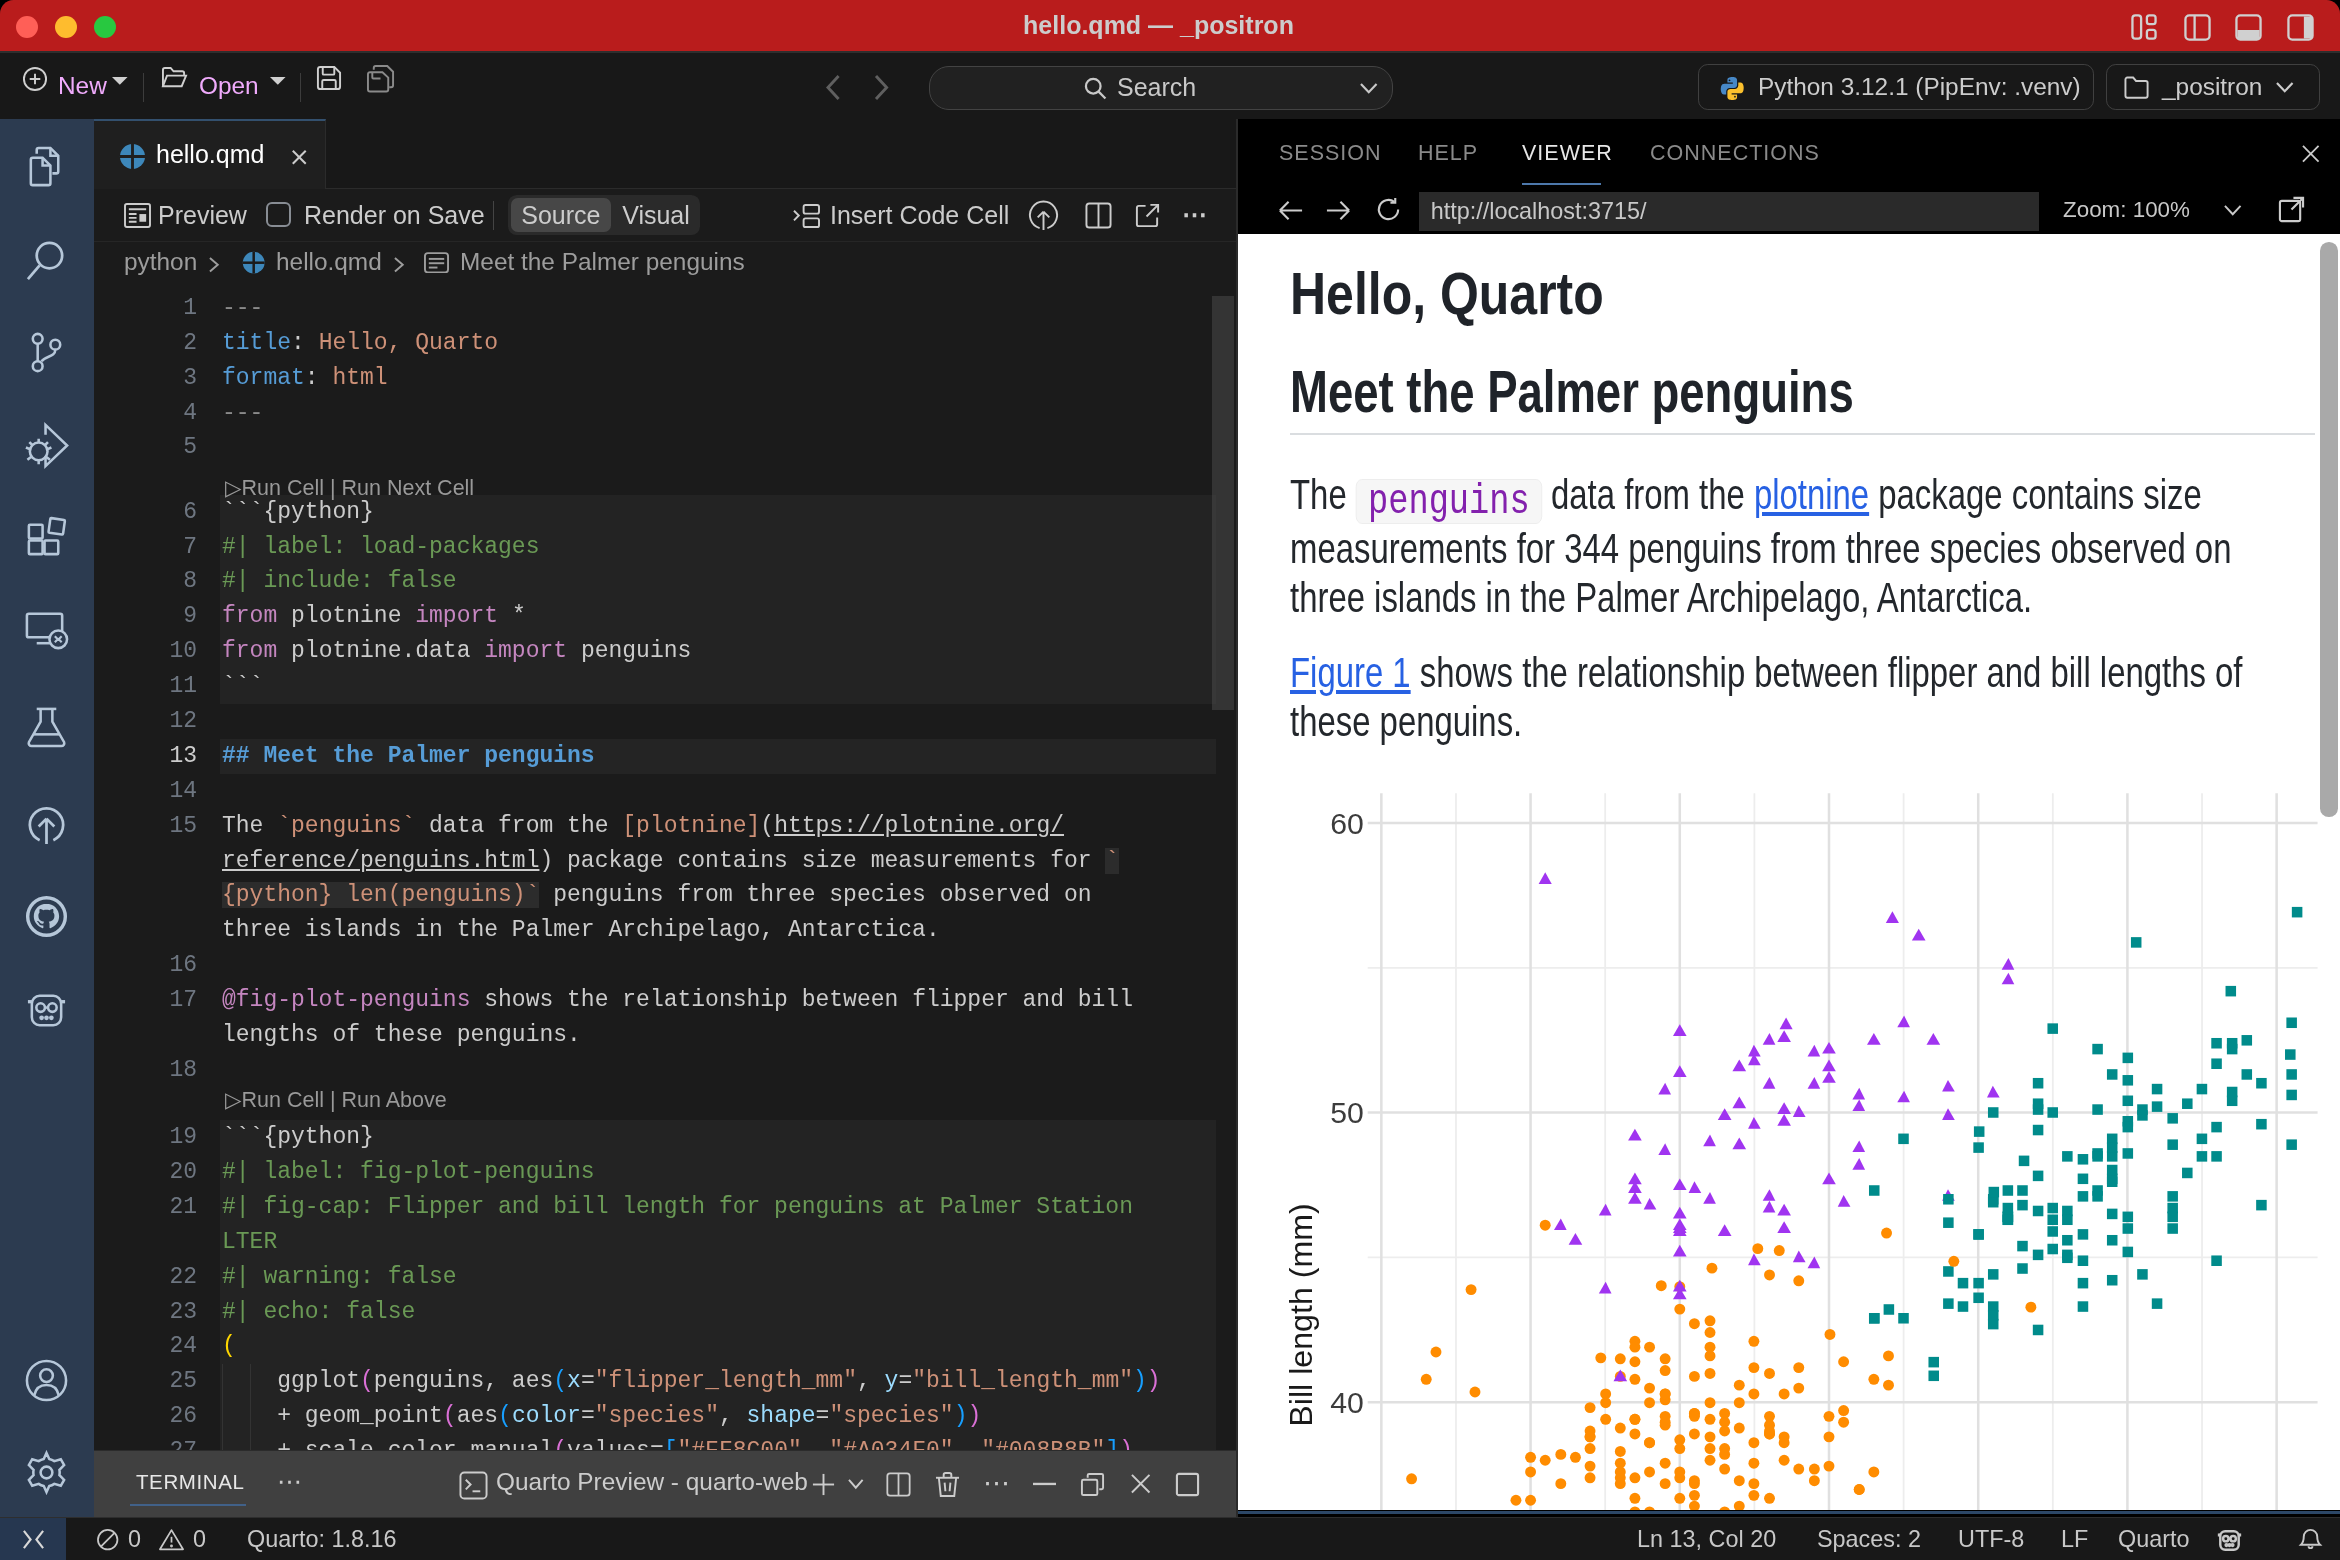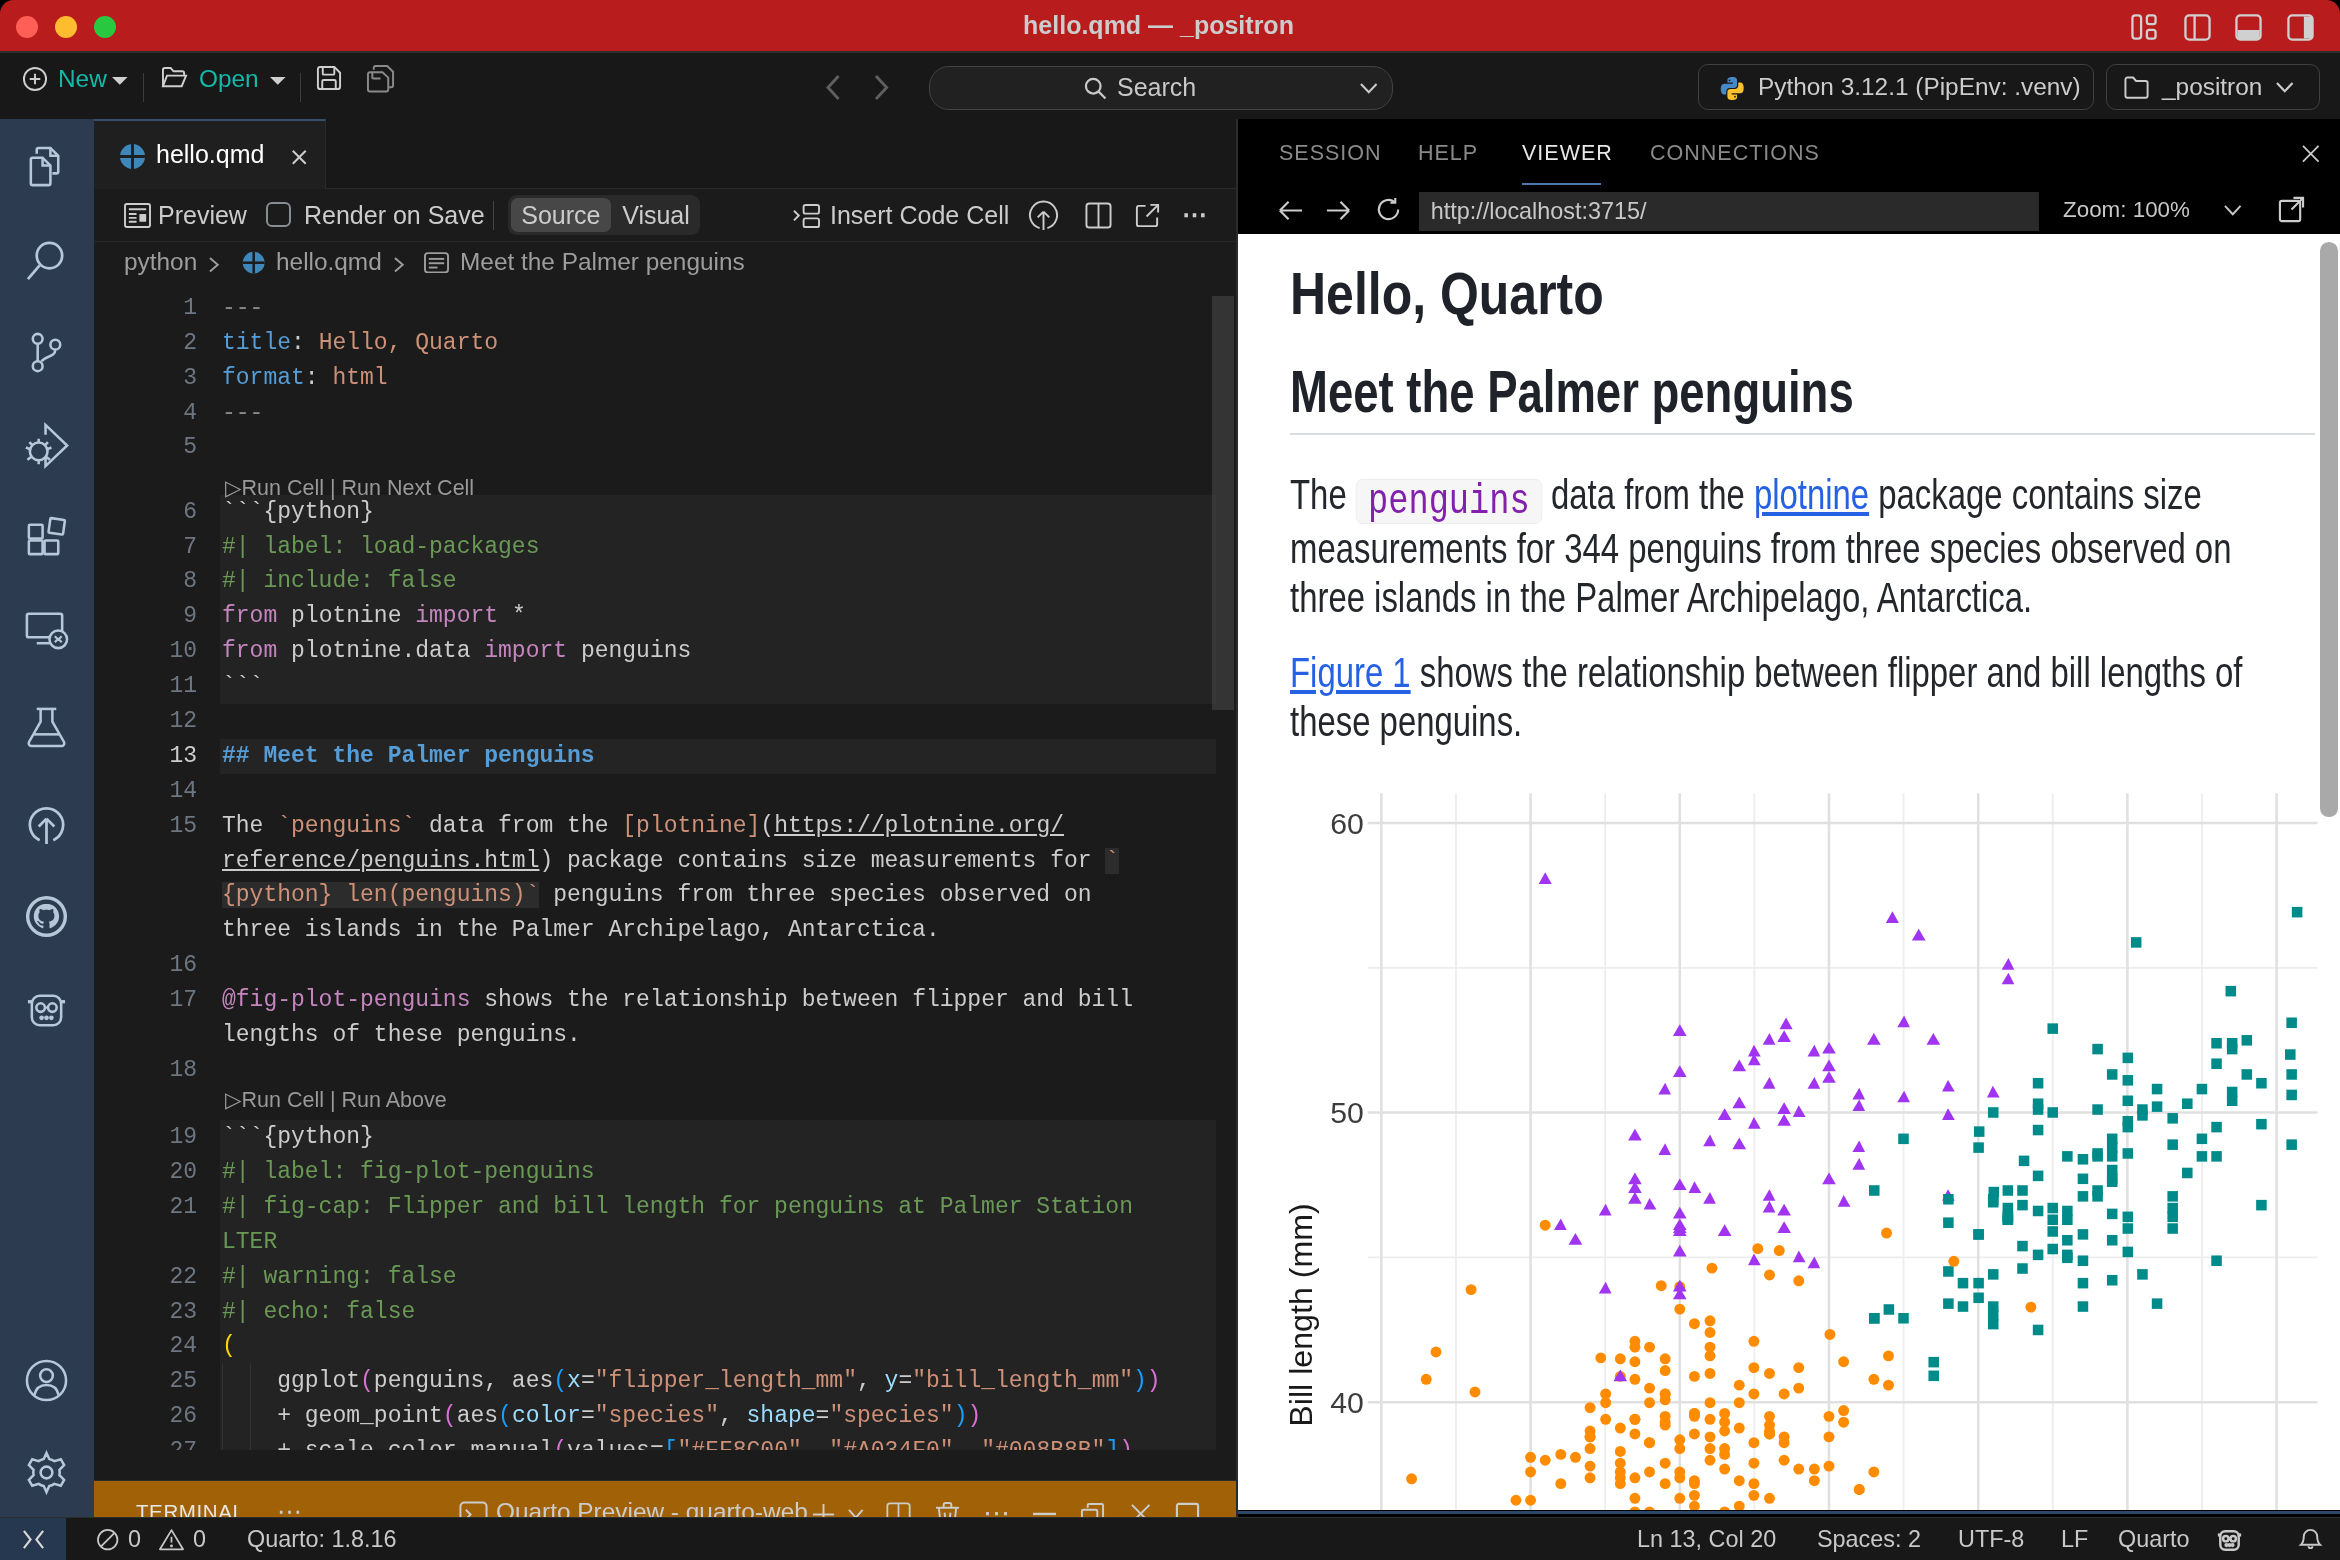--- a/index.html
+++ b/index.html
@@ -7,40 +7,40 @@
   body { font-family:"Liberation Sans", sans-serif; }
   .win { position:absolute; inset:0; background:#181818; border-radius:13.7px 13.7px 0 0; overflow:hidden; }
   .abs { position:absolute; }
   svg { display:block; }
   
   .titlebar { position:absolute; left:0; top:0; width:2341px; height:53px; background:#b91c1c; border-bottom:2px solid #2e2e2e; }
   .tl { position:absolute; top:15.6px; width:22.4px; height:22.4px; border-radius:50%; }
   .title-text { position:absolute; top:0; left:0; width:2317px; height:51px; line-height:51px; text-align:center; color:#cccccc; font-size:25px; font-weight:bold; }
   
   .toolbar { position:absolute; left:0; top:55px; width:2341px; height:64px; background:#181818; }
-  .tbtxt { color:#14b8a6; font-size:24.4px; }
+  .tbtxt { color:#f0abfc; font-size:24.4px;margin-top:7px; }
   .sep { position:absolute; top:17.6px; width:1px; height:29px; background:#3c3c3c; }
   .searchbox { position:absolute; left:929px; top:10.7px; width:464px; height:44px; background:#212121; border:1px solid #434343; border-radius:20px; color:#c8c8c8; font-size:25px; }
   .pillbtn { position:absolute; top:8.8px; height:46px; border:1px solid #404040; border-radius:9.8px; color:#cccccc; font-size:24.4px; }
   
   .activitybar { position:absolute; left:0; top:119px; width:94px; height:1399px; background:#2c3b50; }
   
   .editorcol { position:absolute; left:94px; top:119px; width:1142px; height:1399px; background:#1b1b1b; }
   .tabs { position:absolute; left:0; top:0; width:1142px; height:70px; background:#181818; border-bottom:1px solid #2b2b2b; }
   .tab { position:absolute; left:0; top:0; width:232px; height:70px; background:#1f1f1f; border-top:2.9px solid #33506e; border-right:1px solid #2b2b2b; }
   .edtoolbar { position:absolute; left:0; top:71px; width:1142px; height:52px; background:#1b1b1b; border-bottom:1px solid #262626; color:#cccccc; font-size:25px; }
   .breadcrumbs { position:absolute; left:0; top:124px; width:1142px; height:40px; color:#9d9d9d; font-size:24.4px; }
   .code { position:absolute; left:0; top:164px; width:1142px; height:1167px; overflow:hidden; font-family:"Liberation Mono", monospace; font-size:23px; }
   .cl { position:absolute; left:128px; white-space:pre; color:#cccccc; height:35px; line-height:35px; }
   .ln { position:absolute; width:103px; text-align:right; color:#6e7681; height:35px; line-height:35px; font-family:"Liberation Mono", monospace; font-size:23px; }
   .lens { position:absolute; left:131px; color:#999999; font-size:21.5px; font-family:"Liberation Sans", sans-serif; }
   .cellbg { position:absolute; left:126px; width:996px; background:#232323; } .c-key { color:#569cd6; } .c-str { color:#ce9178; }
   .c-com { color:#6a9955; } .c-kw { color:#c586c0; } .c-par { color:#9cdcfe; }
   .c-b1 { color:#ffd700; } .c-b2 { color:#da70d6; } .c-b3 { color:#179fff; }
-  .terminal { position:absolute; left:0; top:1361px; width:1284px; height:67px; background:#a16207; border-top:1px solid #2b2b2b; color:#cccccc; }
+  .terminal { position:absolute; left:0; top:1331px; width:1284px; height:67px; background:#404040; border-top:1px solid #2b2b2b; color:#cccccc; }
   
   .panel { position:absolute; left:1238px; top:119px; width:1103px; height:1399px; background:#000000; }
   .paneltabs { position:absolute; left:0; top:0; width:1103px; height:69px; font-size:21.5px; color:#8a8a8a; letter-spacing:1px; }
   .ptab { position:absolute; top:0; height:69px; line-height:69px; }
   .navrow { position:absolute; left:0; top:69px; width:1103px; height:46px; }
   .urlbox { position:absolute; left:181px; top:3.9px; width:620px; height:39px; background:#2a2a2a; color:#c8c8c8; font-size:23.4px; line-height:39px; }
   .webview { position:absolute; left:0; top:115px; width:1103px; height:1276px; background:#ffffff; overflow:hidden; }
   
   .statusbar { position:absolute; left:0; top:1517px; width:2341px; height:43px; background:#181818; border-top:1px solid #2e2e2e; color:#c8c8c8; font-size:23.4px; }
   .sbitem { position:absolute; top:0; height:43px; line-height:43px; }

